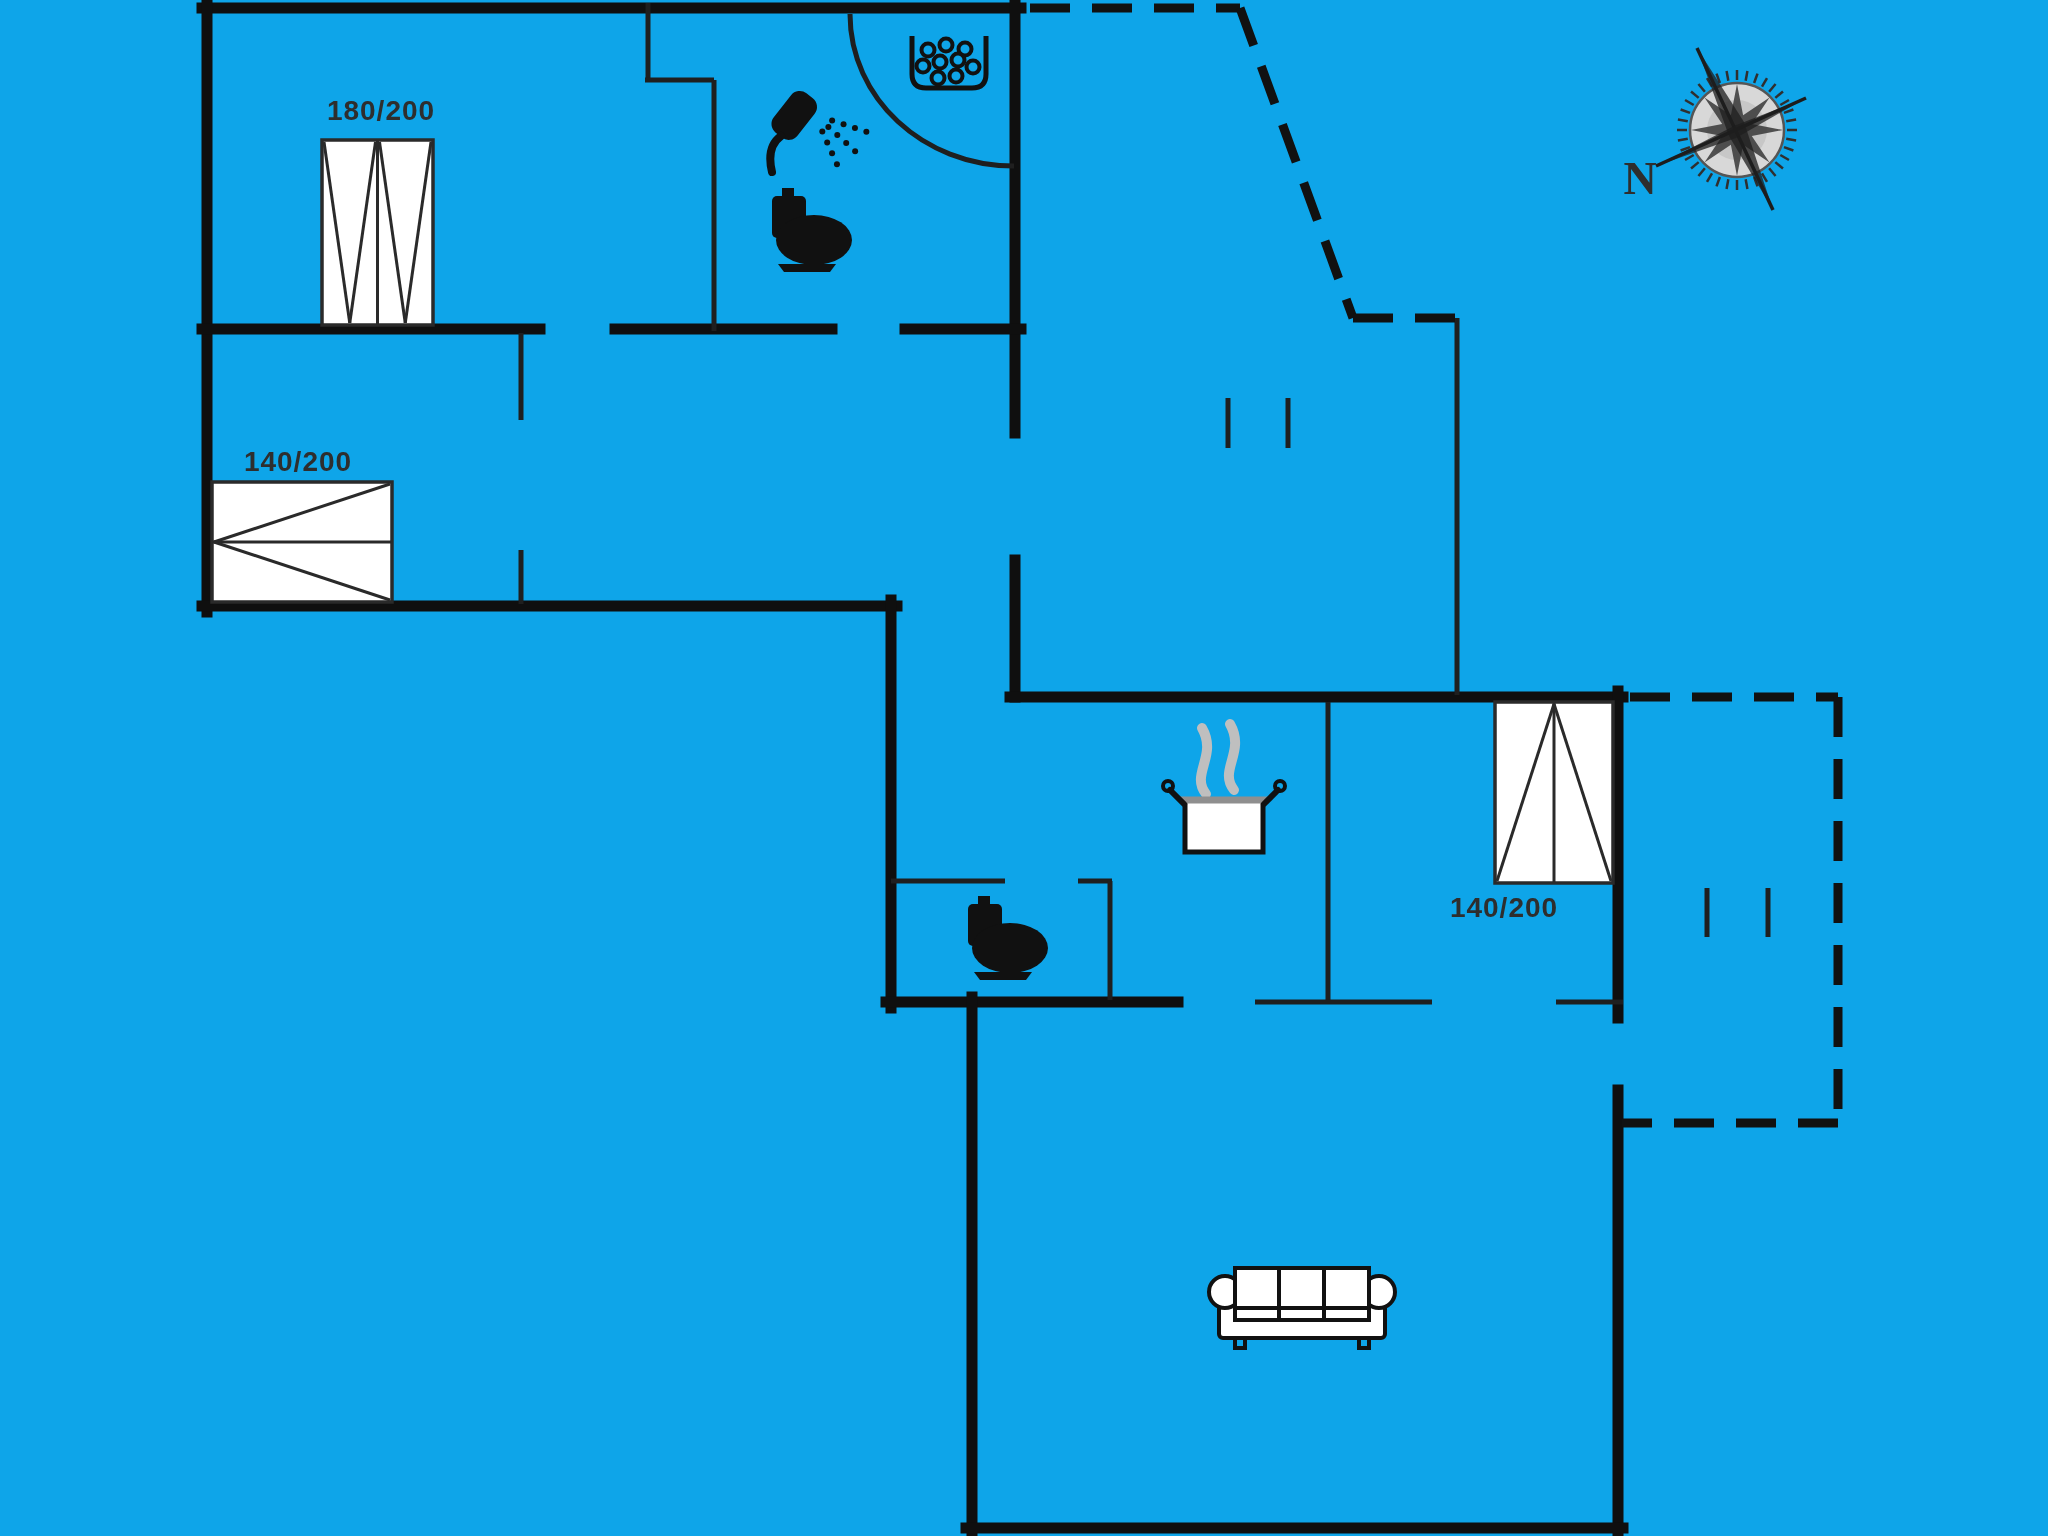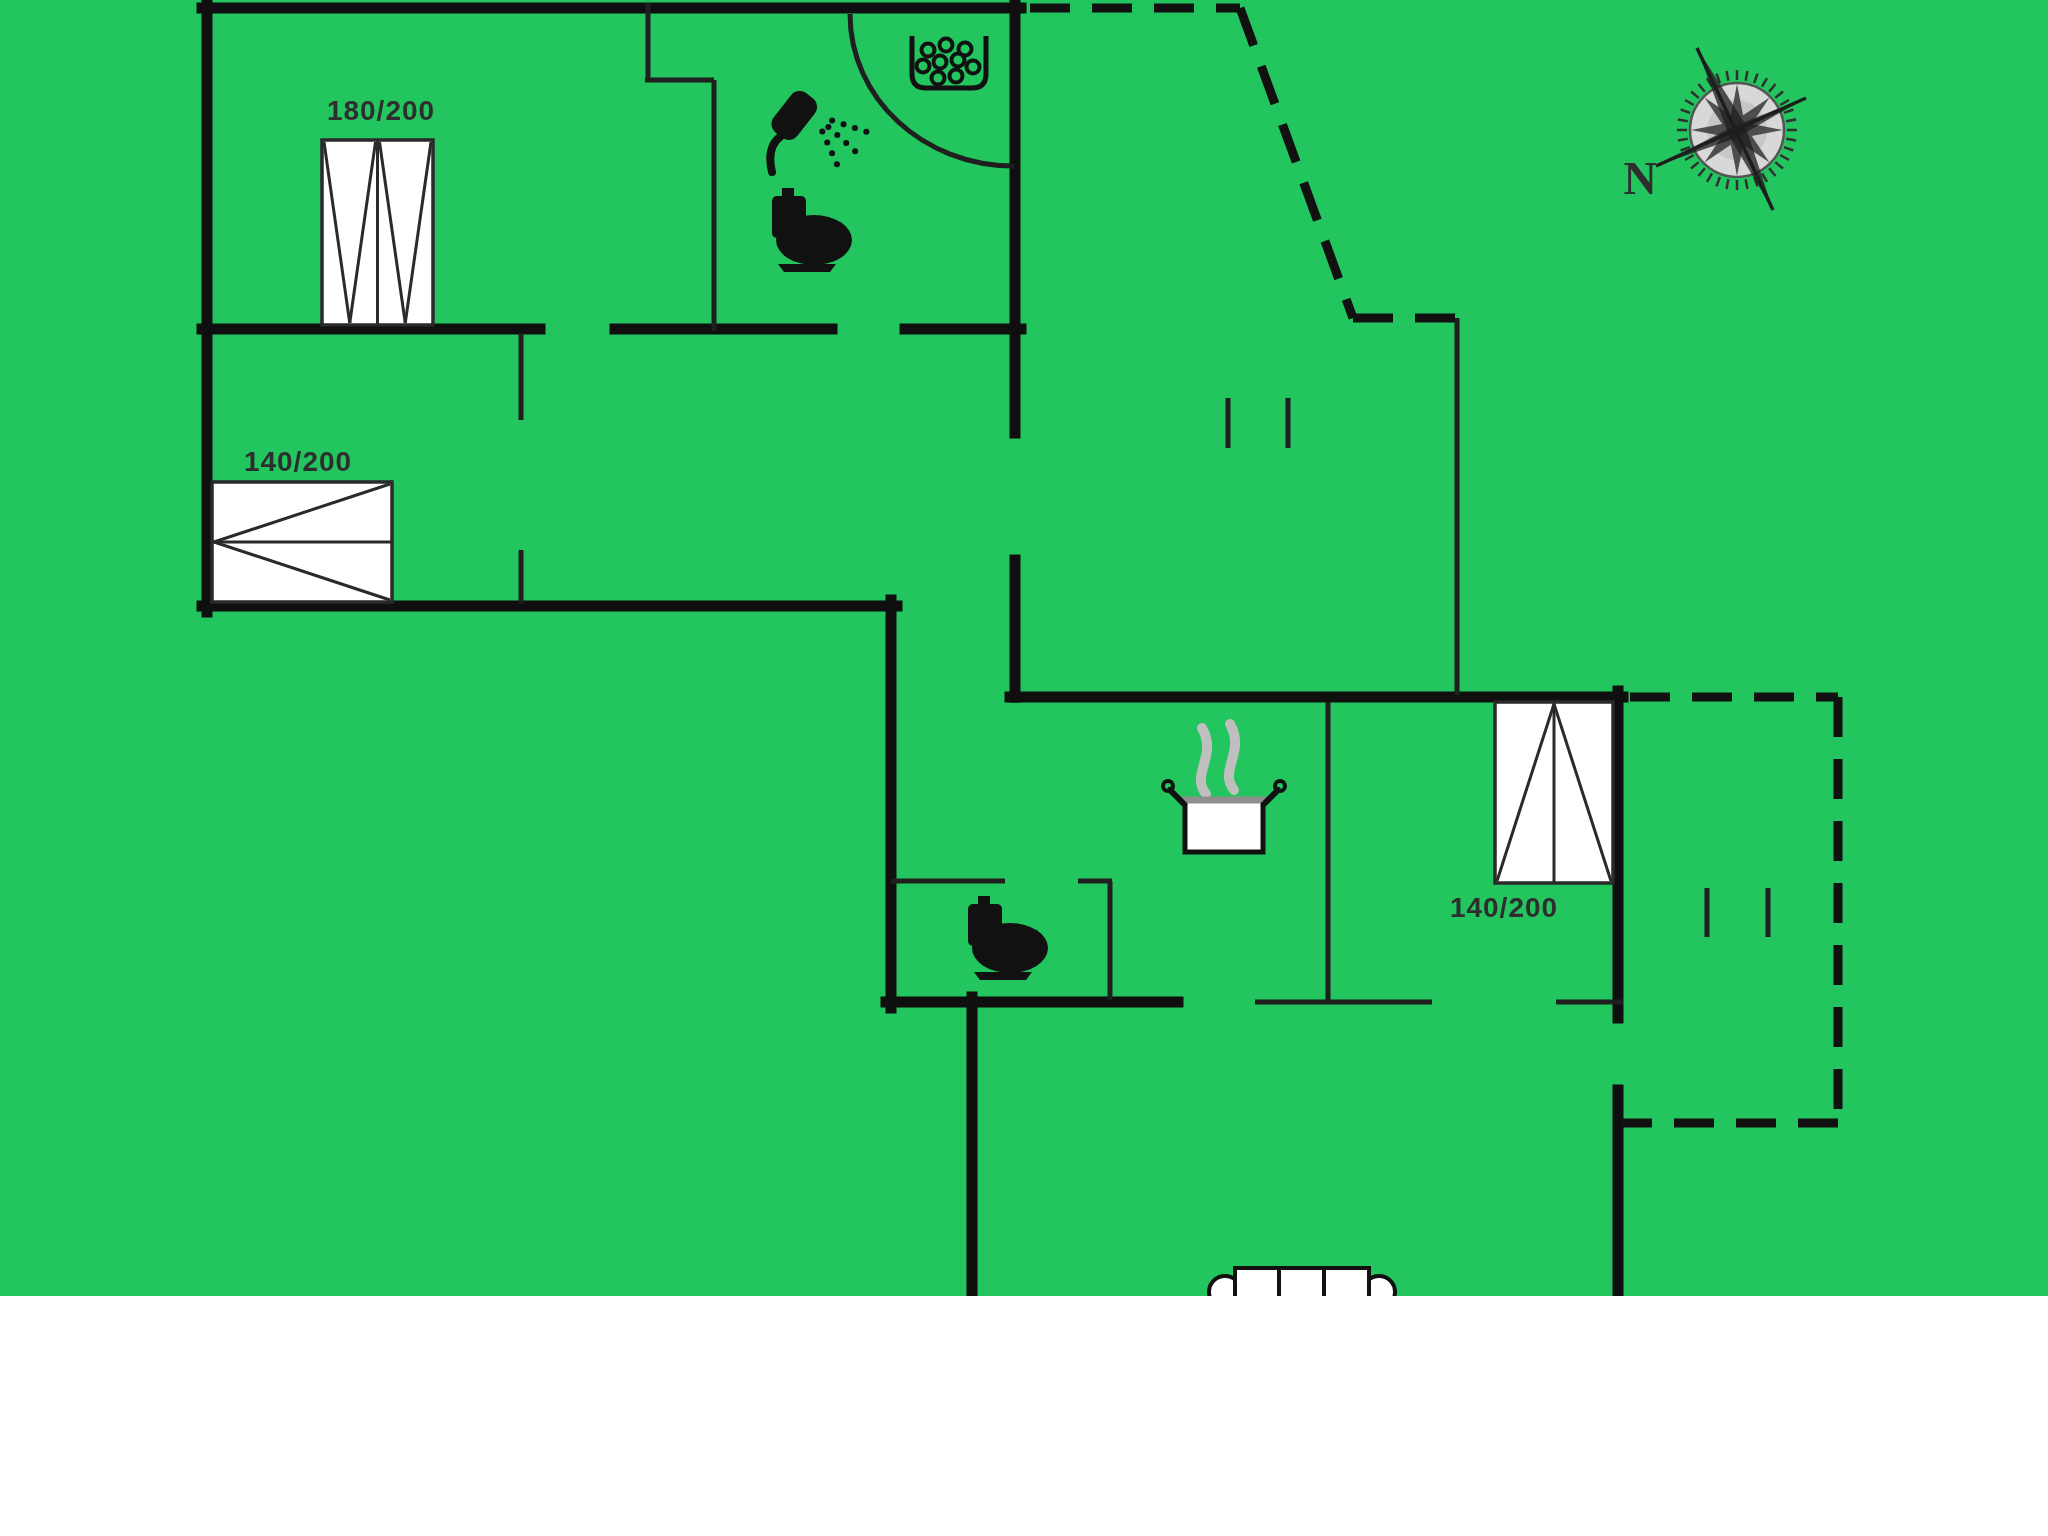--- a/index.html
+++ b/index.html
@@ -6,21 +6,21 @@
   .stage{position:relative;width:2048px;height:1536px;background:#ffffff;overflow:hidden;
          font-family:"Liberation Sans",sans-serif;}
   .stage svg{position:absolute;left:0;top:0;}
   .lbl{position:absolute;transform:translate(-50%,-50%);color:#2e2e2e;
        font-family:"Liberation Sans",sans-serif;font-weight:bold;white-space:nowrap;letter-spacing:1px;}
   .lbl.serif{font-family:"Liberation Serif",serif;font-weight:bold;letter-spacing:0;}
 </style>
 </head>
 <body>
 
-<div class="stage" style="width: 2048px; height: 1296px; background: #22c55e;">
+<div class="stage" style="width: 2048px; height: 1536px; background: #0ea5e9;">
   <svg id="plan-svg" width="2048" height="1536" viewBox="0 0 2048 1536">
       <g>
         <line x1="202" y1="8" x2="1021" y2="8" stroke="#0f0f0f" stroke-width="11" stroke-linecap="square"></line>
         <line x1="207" y1="3" x2="207" y2="612" stroke="#0f0f0f" stroke-width="11" stroke-linecap="square"></line>
         <line x1="202" y1="606" x2="897" y2="606" stroke="#0f0f0f" stroke-width="11" stroke-linecap="square"></line>
         <line x1="891" y1="600" x2="891" y2="1008" stroke="#0f0f0f" stroke-width="11" stroke-linecap="square"></line>
         <line x1="1015" y1="3" x2="1015" y2="433" stroke="#0f0f0f" stroke-width="11" stroke-linecap="square"></line>
         <line x1="1015" y1="560" x2="1015" y2="697" stroke="#0f0f0f" stroke-width="11" stroke-linecap="square"></line>
         <line x1="1010" y1="697" x2="1623" y2="697" stroke="#0f0f0f" stroke-width="11" stroke-linecap="square"></line>
         <line x1="1618" y1="691" x2="1618" y2="1018" stroke="#0f0f0f" stroke-width="11" stroke-linecap="square"></line>

